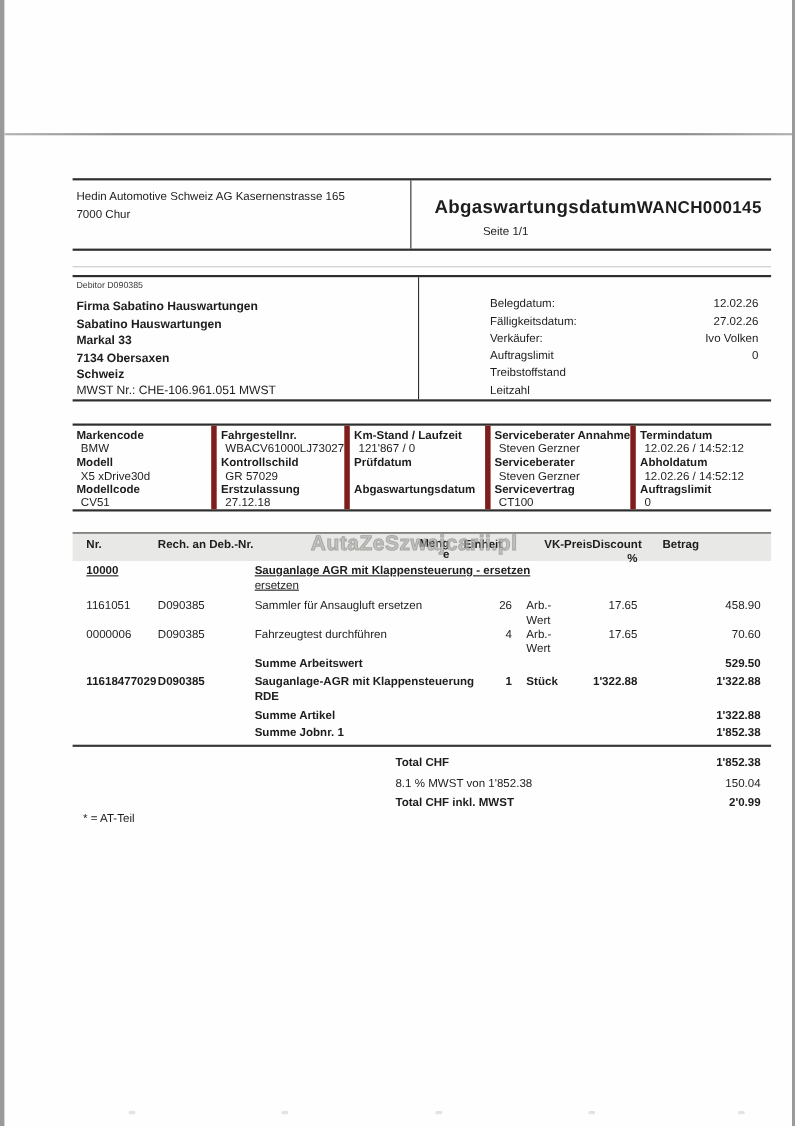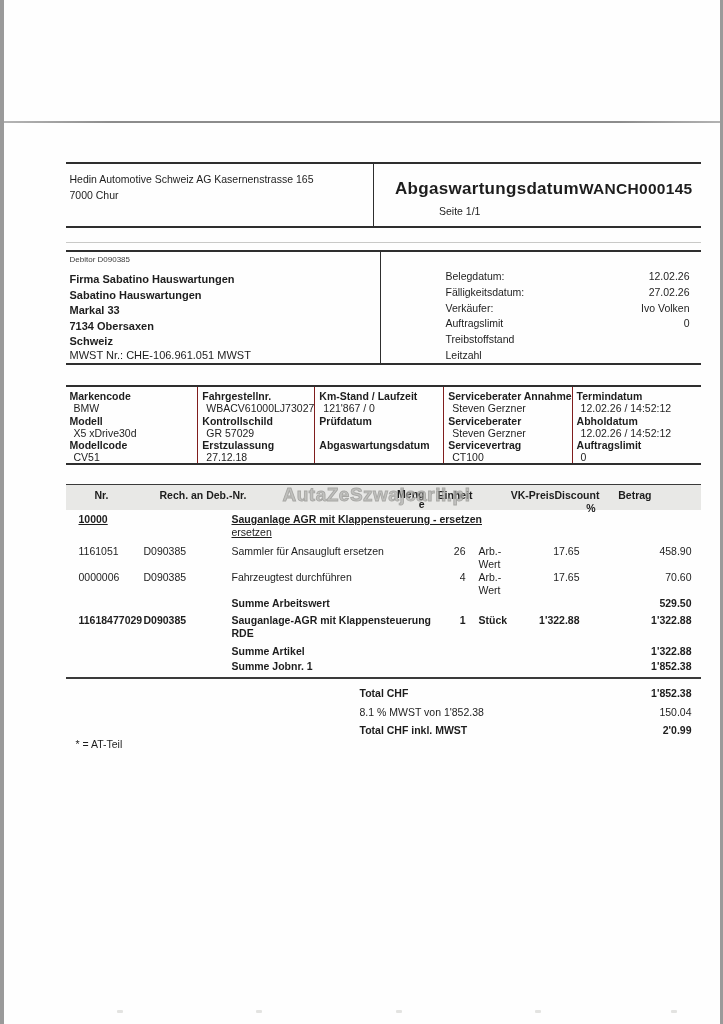--- a/index.html
+++ b/index.html
@@ -33,35 +33,35 @@
   .box2-left{width:310px;position:relative;padding:3px 0 0 4px;}
   .debitor-label{font-size:8px;color:#3a3a3a;}
   .debitor-address{margin-top:8px;font-weight:bold;font-size:11px;line-height:15.5px;}
   .mwst{position:absolute;bottom:2px;left:4px;font-size:11px;white-space:nowrap;}
   .box2-right{flex:1;border-left:1px solid #2e2e2e;padding:17px 11px 0 21px;font-size:10.5px;}
   .meta-row{display:flex;justify-content:space-between;line-height:15.8px;margin-left:44px;}
 
   
   .box3{left:62px;top:385px;width:635px;height:76px;
     border-top:2px solid #2e2e2e;border-bottom:2px solid #2e2e2e;display:flex;font-size:10.5px;}
-  .vcol{padding:3px 0 0 4px;line-height:12.3px;border-left:1px solid #7f1d1d;white-space:nowrap;overflow:visible;}
+  .vcol{padding:3px 0 0 4px;line-height:12.3px;border-left:5px solid #7f1d1d;white-space:nowrap;overflow:visible;}
   .vcol:first-child{border-left:none;}
   .vc0{width:131px;} .vc1{width:114px;} .vc2{width:127px;} .vc3{width:124px;} .vc4{width:127px;}
   .vlabel{font-weight:bold;}
   .vvalue{padding-left:4px;min-height:12.3px;}
 
   
   .igrid{display:grid;grid-template-columns:78px 88px 177px 57px 73px 41px 56px 56px;
     font-size:10.5px;line-height:13px;}
   .c{overflow:visible;} .r{text-align:right;}
   .c1{padding-left:13px;white-space:nowrap;}
   .c3{white-space:nowrap;}
   .c5{padding-left:13px;}
   .items-header{left:62px;top:484px;width:635px;height:26px;
-    border-top:1.5px solid #3a3a3a;background:#e8e8e6;font-weight:bold;padding-top:4px;box-sizing:border-box;padding-left:16px;}
+    border-top:1.5px solid #3a3a3a;background:#e8e8e6;font-weight:bold;padding-top:4px;box-sizing:border-box;}
   .qty-wrap{line-height:9.5px;padding-top:1px;}
   #items-rows{left:62px;top:510px;width:635px;}
   .irow{margin:0;}
   .irow.bold{font-weight:bold;}
   .irow.bold .reg{font-weight:normal;}
   #items-rows .irow:nth-child(1){padding-top:3px;margin-bottom:6px;text-decoration:underline;}
   #items-rows .irow:nth-child(4){margin-bottom:4px;}
   #items-rows .irow:nth-child(5){margin-bottom:5px;font-weight:bold;}
   #items-rows .irow:nth-child(6){margin-bottom:2px;}
   .items-rule{left:62px;top:677px;width:635px;height:2px;background:#3a3a3a;}

